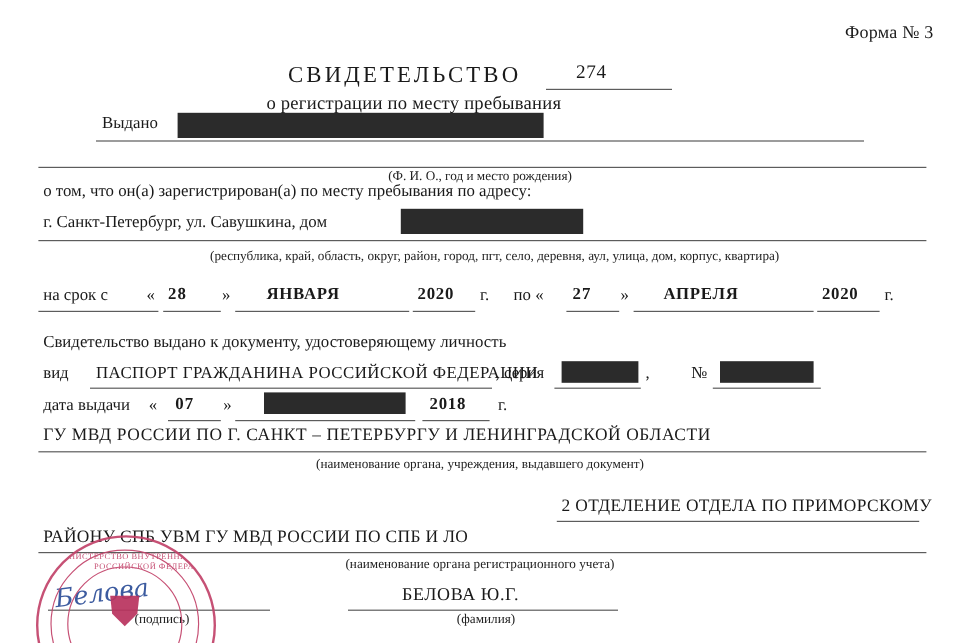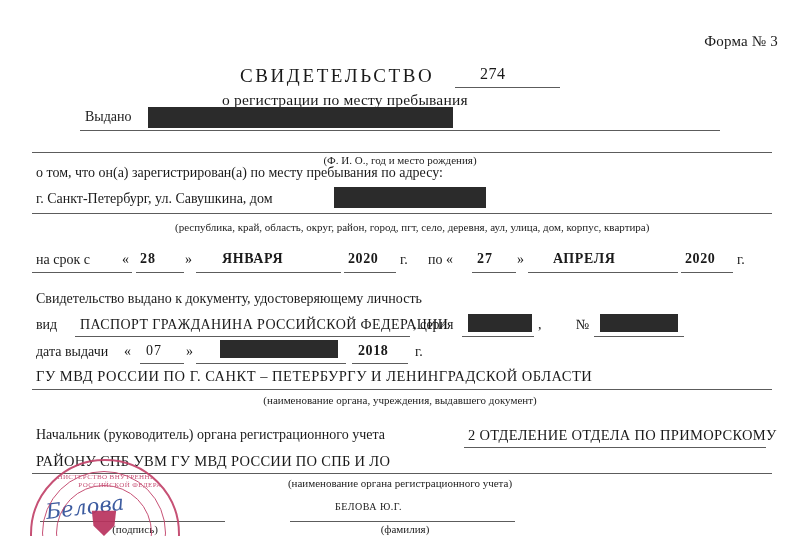--- a/index.html
+++ b/index.html
@@ -10,21 +10,21 @@
     width: 800px;
     height: 536px;
     background: #ffffff;
     font-family: "Liberation Serif", serif;
     color: #1a1a1a;
     overflow: hidden;
     position: relative;
   }
   .page {
     position: absolute;
-    left: 0; top: 13px;
+    left: 0; top: 0;
     width: 800px;
     height: 377px;
   }
   .form-number {
     position: absolute;
     right: 22px;
     top: 20px;
     font-size: 15px;
     letter-spacing: 0.2px;
   }
@@ -126,21 +126,21 @@
   .doc-seria-redact { left: 468px; top: 301px; width: 64px; height: 18px; }
   .doc-comma { left: 538px; top: 304px; }
   .doc-no-label { left: 576px; top: 304px; }
   .doc-no-redact { left: 600px; top: 301px; width: 78px; height: 18px; }
   .doc-rule-kind { left: 75px; top: 323px; width: 335px; }
   .doc-rule-seria { left: 462px; top: 323px; width: 72px; }
   .doc-rule-no { left: 594px; top: 323px; width: 90px; }
 
   .date-label { left: 36px; top: 331px; }
   .date-q1 { left: 124px; top: 331px; }
-  .date-day { left: 146px; top: 330px; font-weight: 400; letter-spacing: 1px; }
+  .date-day { left: 146px; top: 330px; font-weight: 700; letter-spacing: 1px; }
   .date-q2 { left: 186px; top: 331px; }
   .date-redact { left: 220px; top: 327px; width: 118px; height: 18px; }
   .date-year { left: 358px; top: 330px; font-weight: 700; letter-spacing: 0.6px; }
   .date-g { left: 415px; top: 331px; }
   .date-rule-day { left: 140px; top: 350px; width: 44px; }
   .date-rule-month { left: 196px; top: 350px; width: 150px; }
   .date-rule-year { left: 352px; top: 350px; width: 56px; }
 
   .organ-line { left: 36px; top: 355px; font-size: 14.5px; letter-spacing: 0.5px; }
   .organ-rule { left: 32px; top: 376px; width: 740px; }
@@ -151,21 +151,21 @@
   .chief-value-1 { left: 468px; top: 414px; font-size: 14.5px; letter-spacing: 0.3px; }
   .chief-rule-1 { left: 464px; top: 434px; width: 302px; }
   .chief-value-2 { left: 36px; top: 440px; font-size: 14.5px; letter-spacing: 0.3px; }
   .chief-rule-2 { left: 32px; top: 460px; width: 740px; }
   .chief-caption { left: 230px; top: 464px; width: 340px; }
 
   
   .sign-rule-left { left: 40px; top: 508px; width: 185px; }
   .sign-caption-left { left: 85px; top: 510px; width: 100px; }
   .sign-rule-right { left: 290px; top: 508px; width: 225px; }
-  .surname-value { left: 335px; top: 488px; font-size: 10px; letter-spacing: 0.5px; }
+  .surname-value { left: 335px; top: 488px; font-size: 15px; letter-spacing: 0.5px; }
   .sign-caption-right { left: 350px; top: 510px; width: 110px; }
 
   
   .handwriting {
     position: absolute;
     left: 46px;
     top: 476px;
     width: 180px;
     height: 38px;
     color: #1b3f8f;
@@ -286,21 +286,20 @@
   <div class="lbl date-year">2018</div>
   <div class="lbl date-g">г.</div>
   <div class="rule date-rule-day"></div>
   <div class="rule date-rule-month"></div>
   <div class="rule date-rule-year"></div>
 
   <div class="lbl organ-line">ГУ  МВД  РОССИИ  ПО  Г. САНКТ – ПЕТЕРБУРГУ  И  ЛЕНИНГРАДСКОЙ ОБЛАСТИ</div>
   <div class="rule organ-rule"></div>
   <div class="small-caption organ-caption">(наименование органа, учреждения, выдавшего документ)</div>
 
-  <div class="lbl chief-label">Начальник (руководитель) органа регистрационного учета</div>
   <div class="lbl chief-value-1">2 ОТДЕЛЕНИЕ ОТДЕЛА  ПО ПРИМОРСКОМУ</div>
   <div class="rule chief-rule-1"></div>
   <div class="lbl chief-value-2">РАЙОНУ СПБ УВМ  ГУ  МВД  РОССИИ  ПО  СПБ  И  ЛО</div>
   <div class="rule chief-rule-2"></div>
   <div class="small-caption chief-caption">(наименование органа регистрационного учета)</div>
 
   <div class="handwriting">Беловa</div>
   <div class="rule sign-rule-left"></div>
   <div class="small-caption sign-caption-left">(подпись)</div>
   <div class="lbl surname-value">БЕЛОВА Ю.Г.</div>

